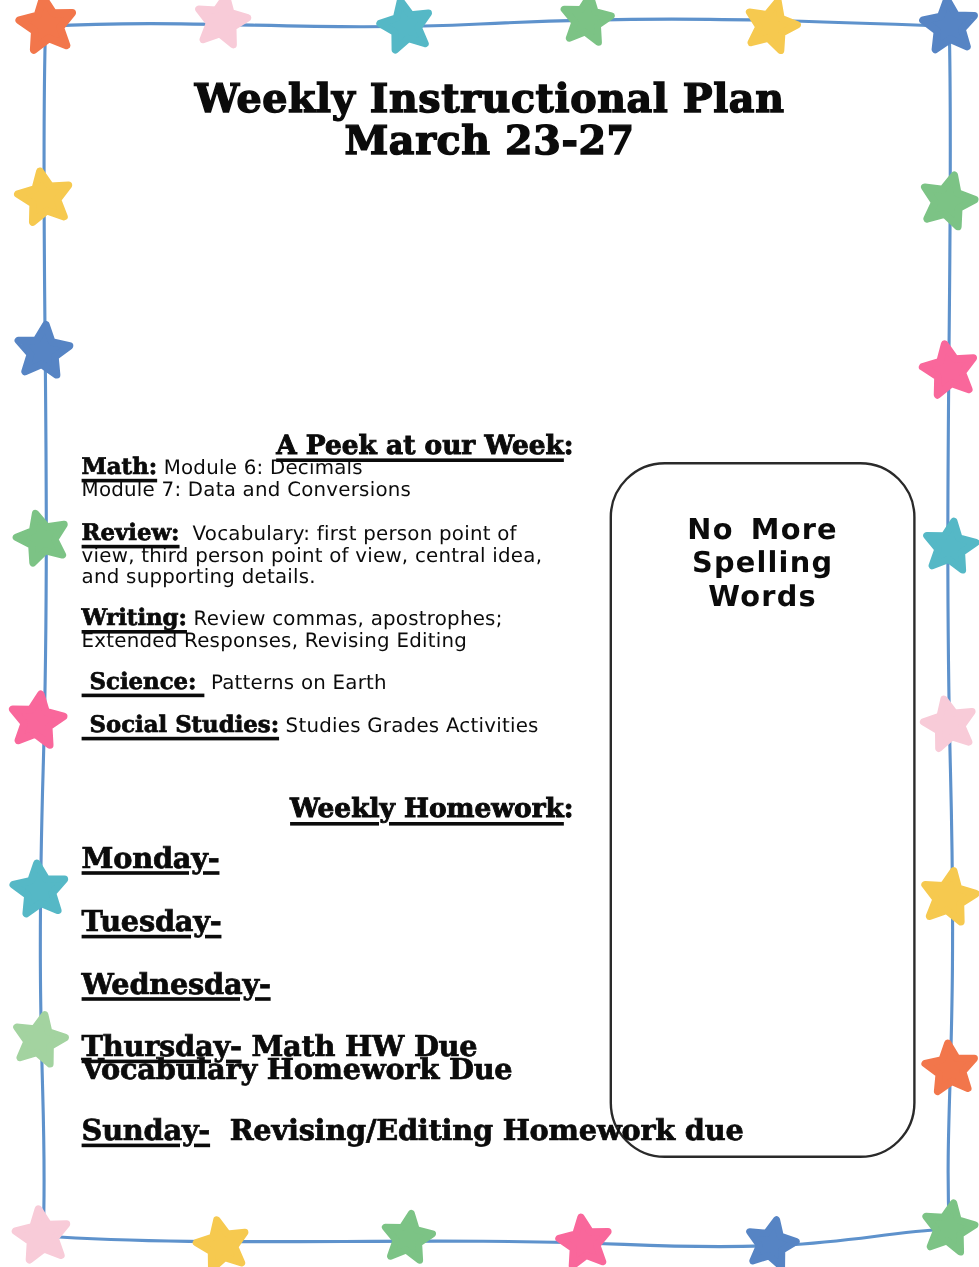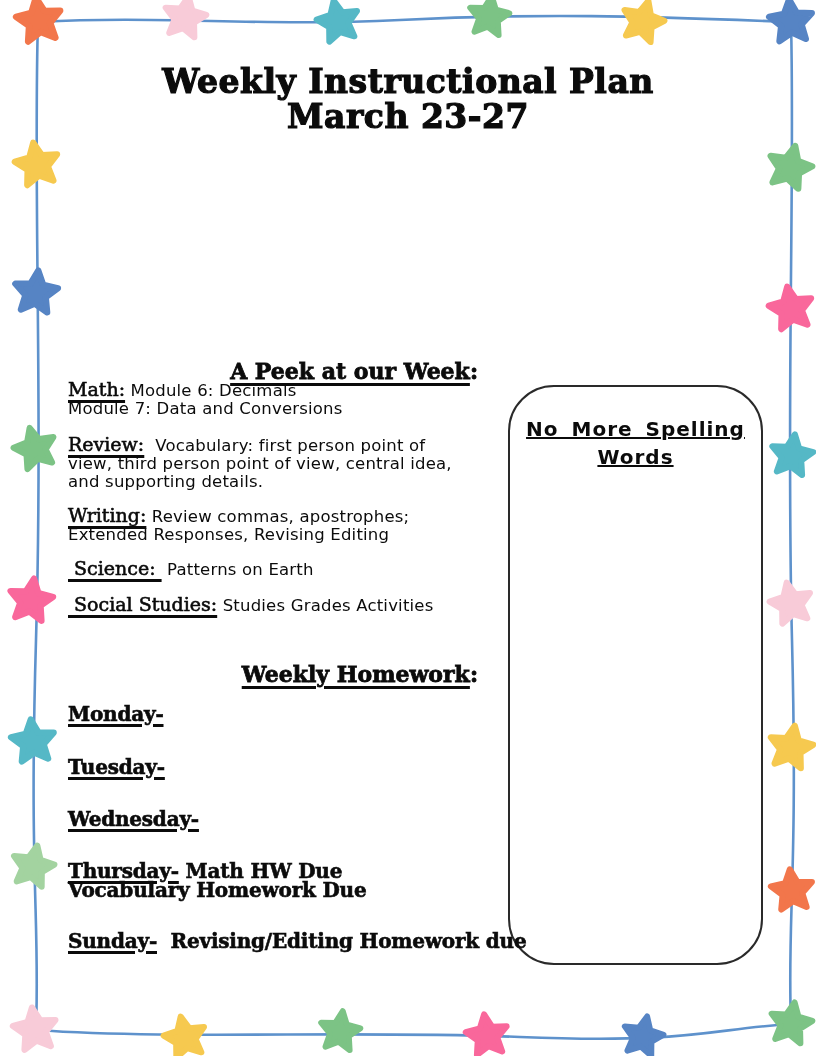--- a/index.html
+++ b/index.html
@@ -25,46 +25,46 @@
   
   .col-heading{position:absolute;left:68px;width:410px;text-align:right;
                font-family:"DejaVu Serif",serif;font-weight:bold;font-size:22px;
                -webkit-text-stroke:0.8px #0b0b0b;}
   .peek-heading{top:340px;}
   .hw-heading{top:643px;}
   .u{text-decoration:underline;text-decoration-thickness:2.5px;text-underline-offset:4px;}
 
   
   .subject{position:absolute;left:68px;margin:0;white-space:pre;line-height:18px;}
-  .subject .slab{font-family:"DejaVu Serif",serif;font-weight:normal;font-size:19px;
+  .subject .slab{font-family:"DejaVu Serif",serif;font-weight:bold;font-size:19px;
                  -webkit-text-stroke:0.6px #0b0b0b;}
   .subject .comic{font-size:16.5px;line-height:18px;letter-spacing:0.2px;}
   #subjects .subject:nth-child(1){top:380px;}
   #subjects .subject:nth-child(2){top:435px;}
   #subjects .subject:nth-child(3){top:506px;}
   #subjects .subject:nth-child(4){top:559px;}
   #subjects .subject:nth-child(5){top:595px;}
 
   
   .day{position:absolute;left:68px;margin:0;white-space:pre;line-height:19px;
-       font-family:"DejaVu Serif",serif;font-weight:bold;font-size:20px;
+       font-family:"DejaVu Serif",serif;font-weight:bold;font-size:24px;
        -webkit-text-stroke:0.6px #0b0b0b;letter-spacing:-0.2px;}
   #days .day:nth-child(1){top:705px;}
   #days .day:nth-child(2){top:758px;}
   #days .day:nth-child(3){top:810px;}
   #days .day:nth-child(4){top:862px;}
   #days .day:nth-child(5){top:932px;}
   .day .u{text-decoration-thickness:2.5px;text-underline-offset:3px;}
 
   
   .spelling-box{position:absolute;left:508px;top:385px;width:255px;height:580px;
                 border:2px solid #2a2a2a;border-radius:46px;box-sizing:border-box;}
-  .spelling-text{margin-top:28px;text-align:center;white-space:pre-line;
-                 font-size:20px;font-weight:bold;line-height:28px;
-                 letter-spacing:1px;word-spacing:5px;text-decoration:underline;}
+  .spelling-text{margin-top:40px;text-align:center;white-space:pre-line;
+                 font-size:24px;font-weight:bold;line-height:28px;
+                 letter-spacing:1px;word-spacing:5px;}
 </style>
 </head>
 <body>
 
 <div class="page" id="page">
 
   <svg class="border-lines" viewBox="0 0 816 1056" xmlns="http://www.w3.org/2000/svg">
     <path d="M 39 22 C 160 15, 260 27, 400 20 S 640 16, 791 22" fill="none" stroke="#5E92CC" stroke-width="2.6" stroke-linecap="round"></path>
     <path d="M 38 21 C 33 180, 43 400, 36 640 S 40 920, 36 1030" fill="none" stroke="#5E92CC" stroke-width="2.6" stroke-linecap="round"></path>
     <path d="M 791 22 C 795 180, 786 400, 792 640 S 787 920, 791 1024" fill="none" stroke="#5E92CC" stroke-width="2.6" stroke-linecap="round"></path>

